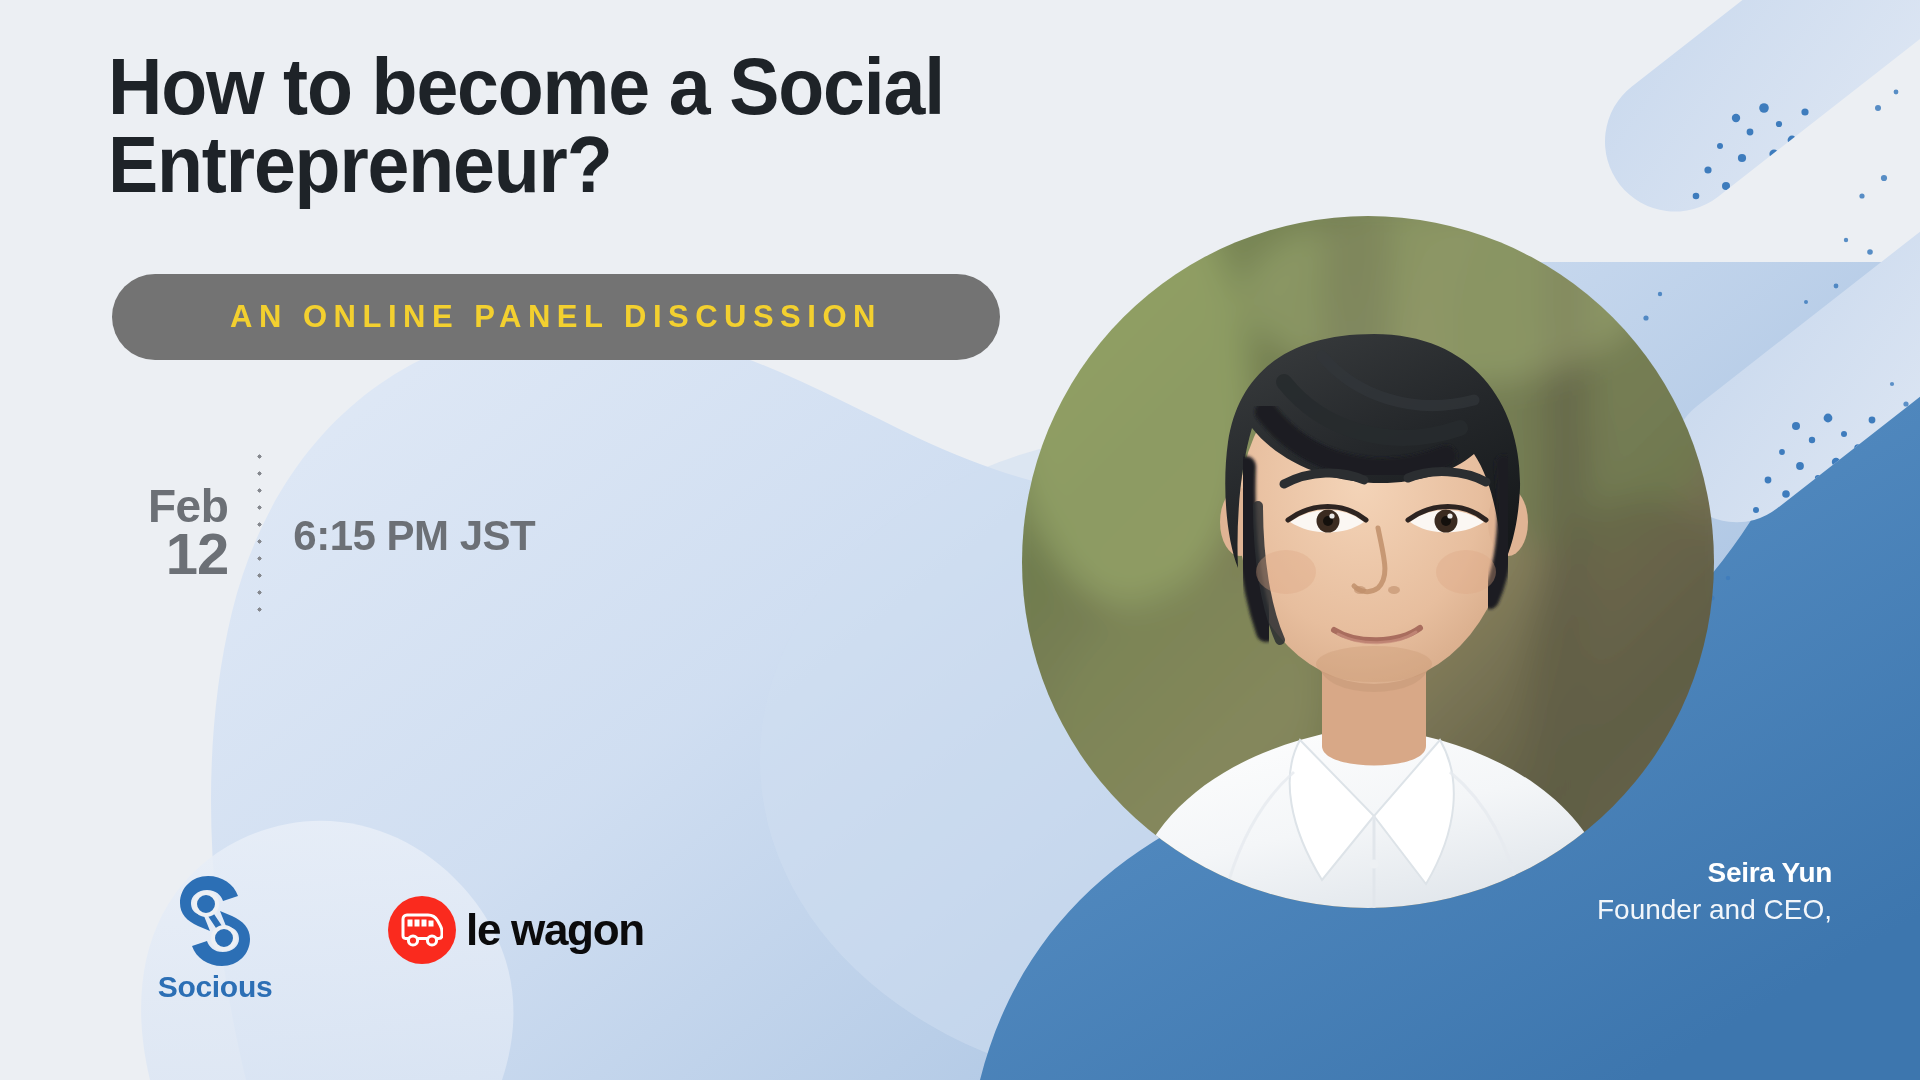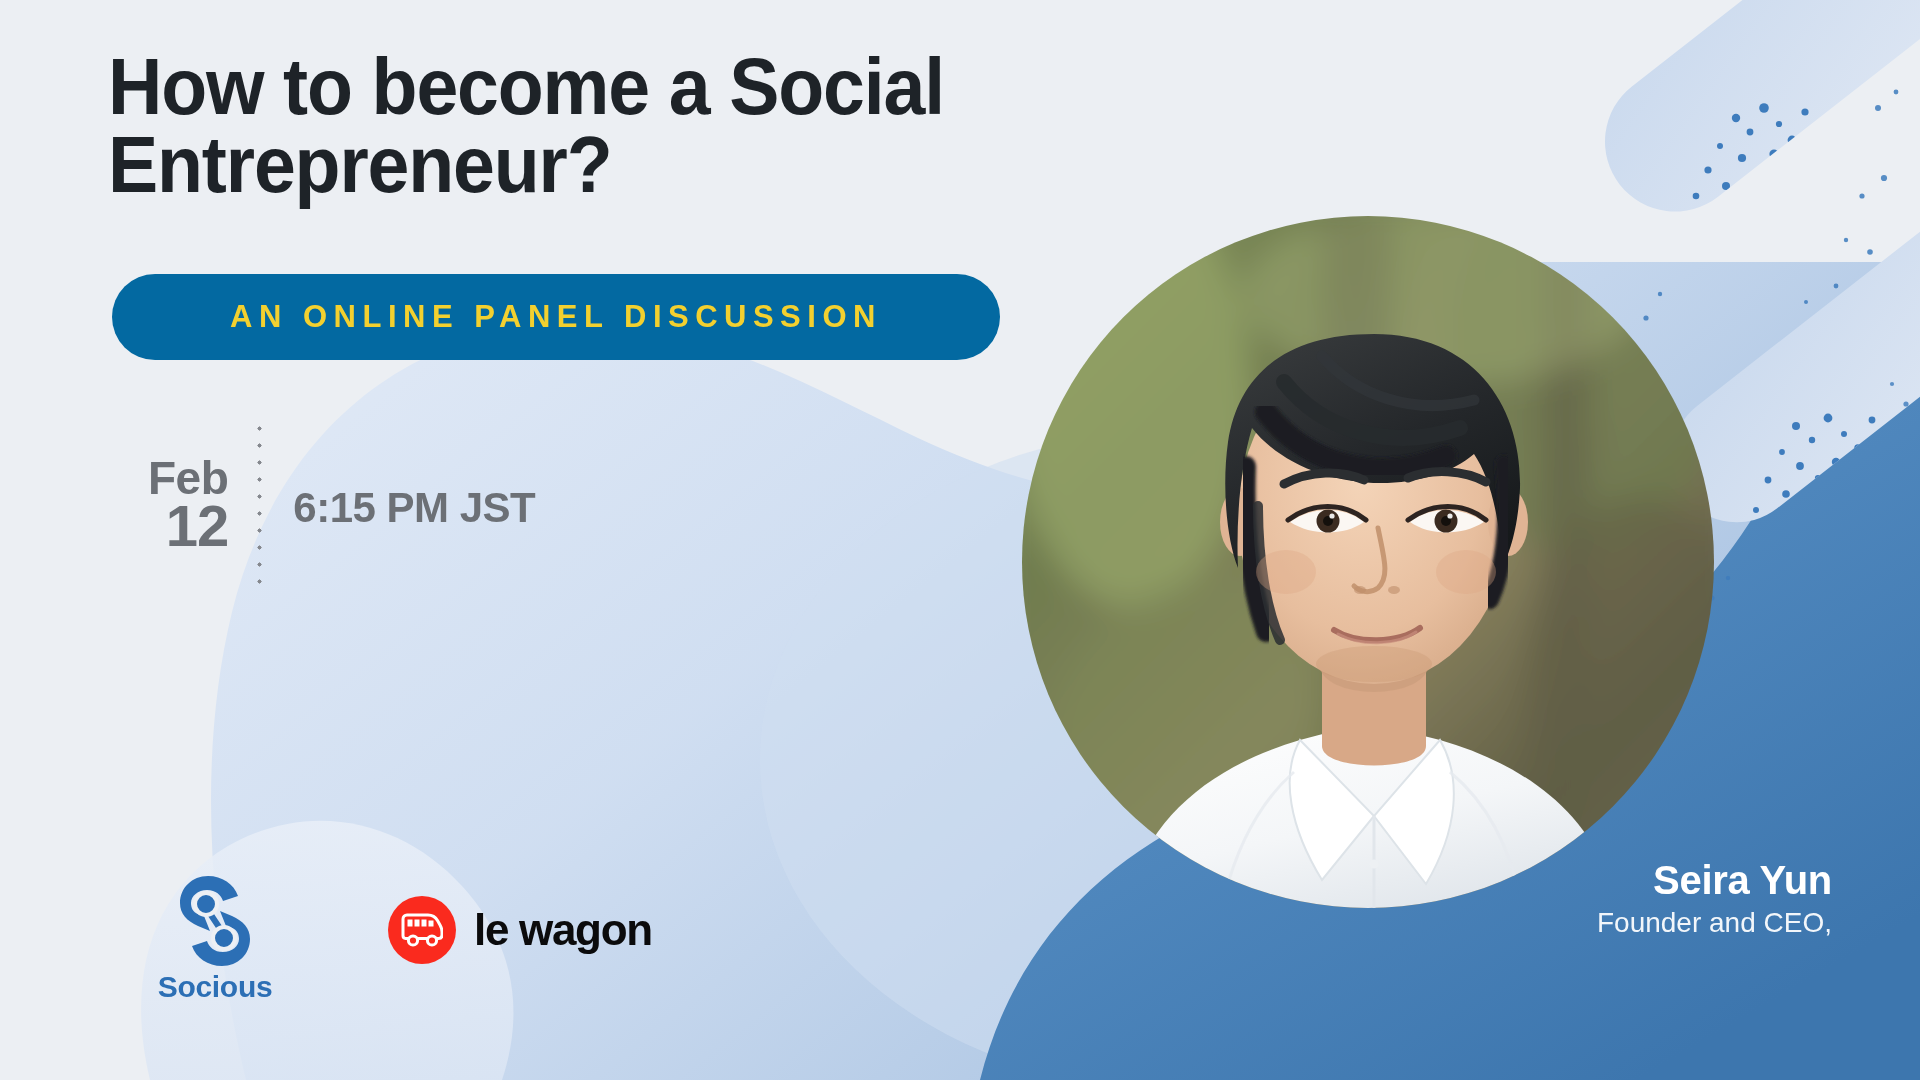--- a/index.html
+++ b/index.html
@@ -34,36 +34,36 @@
     transform:scaleX(0.94);
     transform-origin:left top;
   }
   .headline .ln { display:block; white-space:nowrap; }
 
   
   .pill {
     position:absolute;
     left:112px; top:274px;
     width:888px; height:86px;
-    background:#0369a1;
+    background:#737373;
     border-radius:43px;
     display:flex; align-items:center; justify-content:center;
   }
   .pill-text {
     color:#F3D02F;
     font-size:31px;
     font-weight:700;
     letter-spacing:6.5px;
     white-space:nowrap;
   }
 
   
   .datetime {
     position:absolute;
-    left:148px; top:420px;
+    left:148px; top:448px;
     display:flex; align-items:center;
   }
   .date-block {
     display:flex; flex-direction:column; align-items:flex-end;
     line-height:1.0;
     color:#6C7076;
   }
   .date-mon { font-size:46px; font-weight:700; letter-spacing:-0.5px; }
   .date-day { font-size:58px; font-weight:700; letter-spacing:-1px; margin-top:-4px; }
   .dot-div {
@@ -89,40 +89,40 @@
   .portrait svg { display:block; width:692px; height:692px; }
 
   
   .speaker {
     position:absolute;
     right:88px; top:858px;
     text-align:right;
     color:#FFFFFF;
   }
   .speaker-name {
-    font-size:40px; font-weight:700; letter-spacing:-0.3px; line-height:1.1;
+    font-size:28px; font-weight:700; letter-spacing:-0.3px; line-height:1.1;
   }
   .speaker-role {
     font-size:28px; font-weight:400; line-height:1.18; margin-top:4px;
     color:#F2F6FA;
   }
   .speaker-role span { display:block; }
 
   
   .socious-logo {
     position:absolute; left:150px; top:872px;
     width:130px; text-align:center;
   }
   .socious-mark { width:78px; height:98px; margin:0 auto; display:block; }
   .socious-word {
     font-size:30px; font-weight:700; color:#2C6FB5; letter-spacing:-0.3px;
   }
   .wagon-logo {
     position:absolute; left:388px; top:896px;
-    display:flex; align-items:center; gap:18px;
+    display:flex; align-items:center; gap:10px;
   }
   .wagon-badge {
     width:68px; height:68px; border-radius:50%;
     background:#FA2A1E;
     display:flex; align-items:center; justify-content:center;
   }
   .wagon-word {
     font-size:44px; font-weight:700; color:#0B0B0C; letter-spacing:-1.3px;
   }
 </style>

